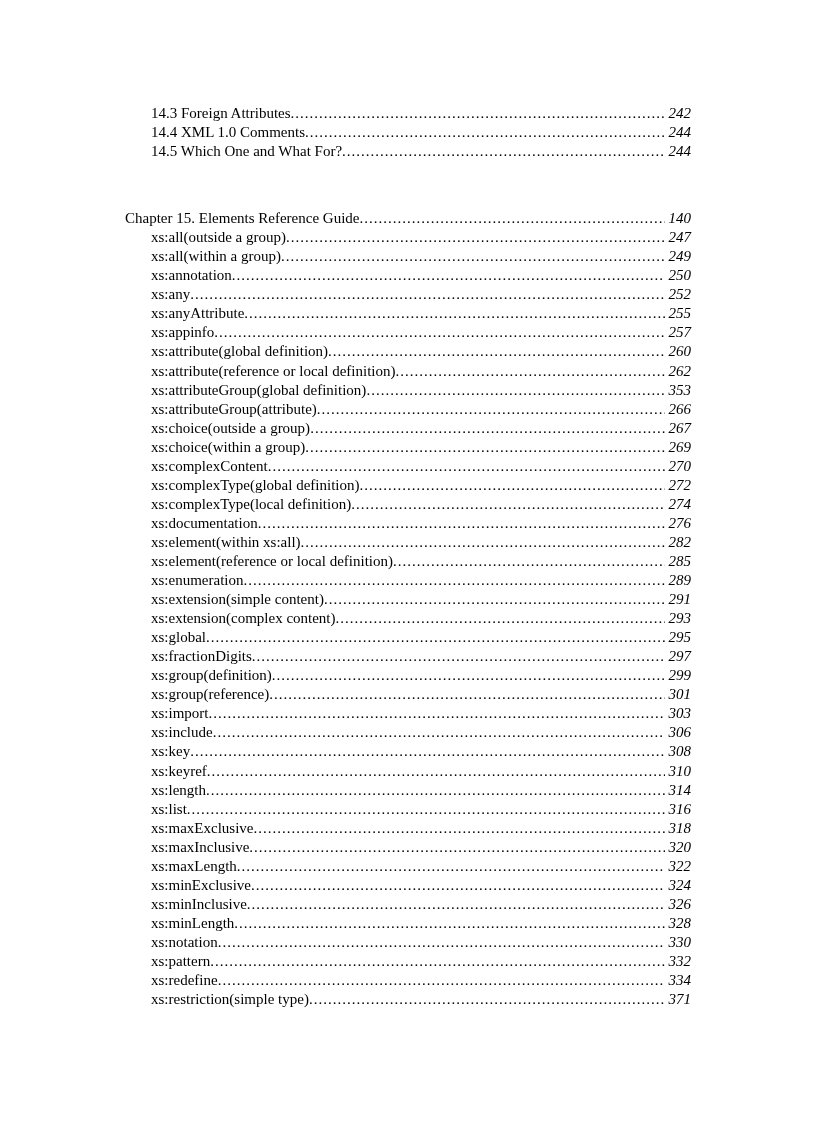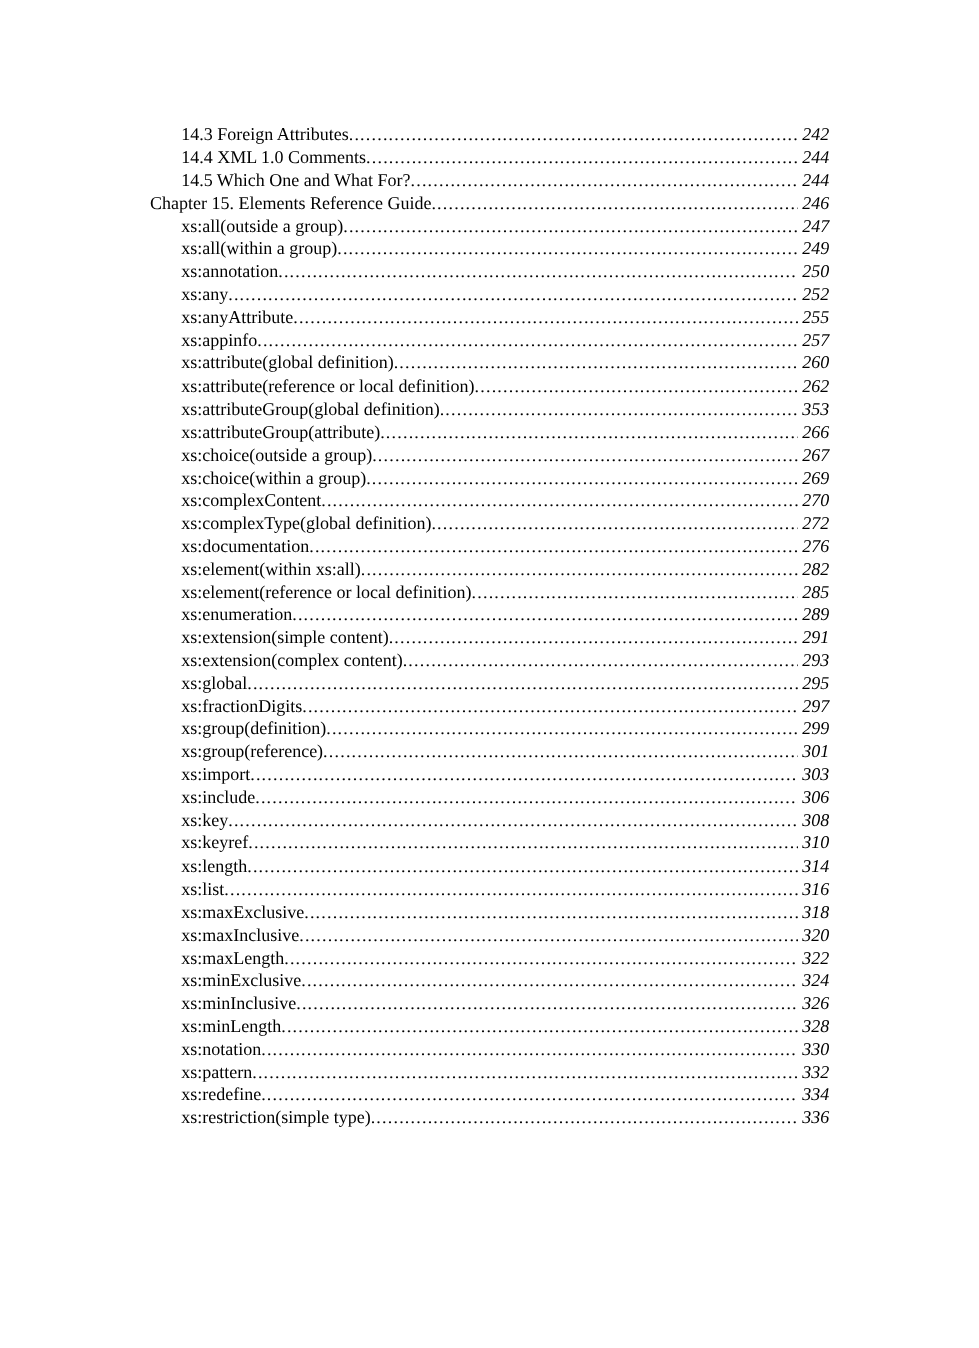--- a/index.html
+++ b/index.html
@@ -19,21 +19,21 @@
     left: 125px;
     width: 566px;
   }
   .toc-row {
     display: flex;
     align-items: flex-start;
     width: 100%;
     line-height: 1.27;
     white-space: nowrap;
   }
-  .toc-row.level-0 { padding-left: 0; }
+  .toc-row.level-0 { padding-left: 0; margin-top: 48px; }
   .toc-row.level-1 { padding-left: 26px; }
   .toc-title { flex: 0 0 auto; }
   .toc-dots {
     flex: 1 1 auto;
     overflow: hidden;
     letter-spacing: 1px;
     color:#000;
   }
   .toc-dots::after {
     content: ".................................................................................................................................................................................................";
@@ -60,21 +60,21 @@
       <span class="toc-page"> 244</span>
     </div>
     <div class="toc-row level-1">
       <span class="toc-title">14.5 Which One and What For?</span>
       <span class="toc-dots"></span>
       <span class="toc-page"> 244</span>
     </div>
     <div class="toc-row level-0">
       <span class="toc-title">Chapter 15. Elements Reference Guide</span>
       <span class="toc-dots"></span>
-      <span class="toc-page"> 246</span>
+      <span class="toc-page"> 140</span>
     </div>
     <div class="toc-row level-1">
       <span class="toc-title">xs:all(outside a group)</span>
       <span class="toc-dots"></span>
       <span class="toc-page"> 247</span>
     </div>
     <div class="toc-row level-1">
       <span class="toc-title">xs:all(within a group)</span>
       <span class="toc-dots"></span>
       <span class="toc-page"> 249</span>
@@ -133,20 +133,25 @@
       <span class="toc-title">xs:complexContent</span>
       <span class="toc-dots"></span>
       <span class="toc-page"> 270</span>
     </div>
     <div class="toc-row level-1">
       <span class="toc-title">xs:complexType(global definition)</span>
       <span class="toc-dots"></span>
       <span class="toc-page"> 272</span>
     </div>
     <div class="toc-row level-1">
+      <span class="toc-title">xs:complexType(local definition)</span>
+      <span class="toc-dots"></span>
+      <span class="toc-page"> 274</span>
+    </div>
+    <div class="toc-row level-1">
       <span class="toc-title">xs:documentation</span>
       <span class="toc-dots"></span>
       <span class="toc-page"> 276</span>
     </div>
     <div class="toc-row level-1">
       <span class="toc-title">xs:element(within xs:all)</span>
       <span class="toc-dots"></span>
       <span class="toc-page"> 282</span>
     </div>
     <div class="toc-row level-1">
@@ -260,15 +265,15 @@
       <span class="toc-page"> 332</span>
     </div>
     <div class="toc-row level-1">
       <span class="toc-title">xs:redefine</span>
       <span class="toc-dots"></span>
       <span class="toc-page"> 334</span>
     </div>
     <div class="toc-row level-1">
       <span class="toc-title">xs:restriction(simple type)</span>
       <span class="toc-dots"></span>
-      <span class="toc-page"> 336</span>
+      <span class="toc-page"> 371</span>
     </div>
   </div>
 
 </body></html>

